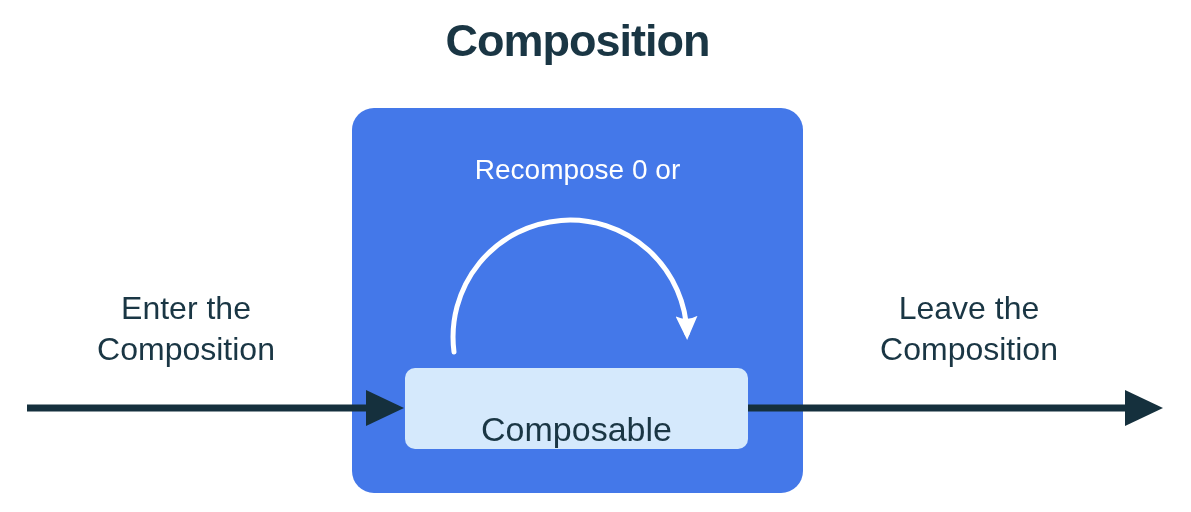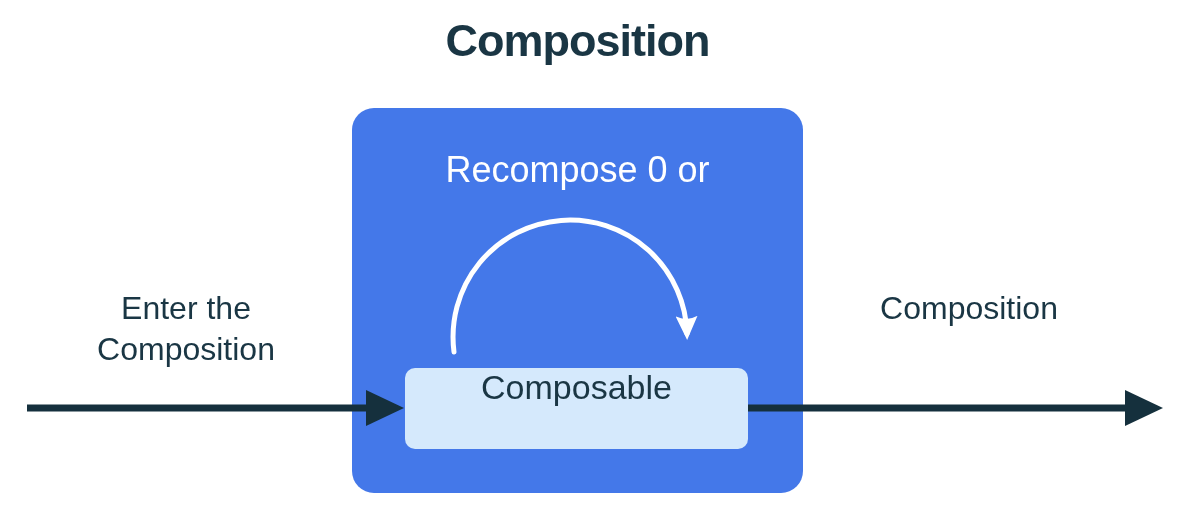--- a/index.html
+++ b/index.html
@@ -37,21 +37,21 @@
     border-radius: 22px;
     z-index: 1;
   }
   .recompose-label {
     position: absolute;
     left: 0;
     top: 42px;
     width: 100%;
     text-align: center;
     color: #ffffff;
-    font-size: 36px;
+    font-size: 28px;
     font-weight: 400;
     line-height: 39px;
   }
   .arrow-layer {
     position: absolute;
     left: 0;
     top: 0;
     width: 1191px;
     height: 512px;
     z-index: 2;
@@ -60,21 +60,21 @@
   .composable-box {
     position: absolute;
     left: 405px;
     top: 368px;
     width: 343px;
     height: 81px;
     background: #d5e9fc;
     border-radius: 10px;
     z-index: 3;
     display: flex;
-    align-items: flex-start;
+    align-items: flex-end;
     justify-content: center;
     color: #1a3644;
     font-size: 34px;
     font-weight: 400;
   }
   .side-label {
     position: absolute;
     top: 288px;
     width: 320px;
     text-align: center;
@@ -92,20 +92,21 @@
 <div class="canvas">
 
   <div class="title">Composition</div>
 
   <div class="side-label enter-label">
     <div>Enter the</div>
     <div>Composition</div>
   </div>
 
   <div class="side-label leave-label">
+    <div>Leave the</div>
     <div>Composition</div>
   </div>
 
   <div class="composition-box">
     <div class="recompose-label">
       <div>Recompose 0 or</div>
     </div>
   </div>
 
   <svg class="arrow-layer" viewBox="0 0 1191 512" xmlns="http://www.w3.org/2000/svg">

